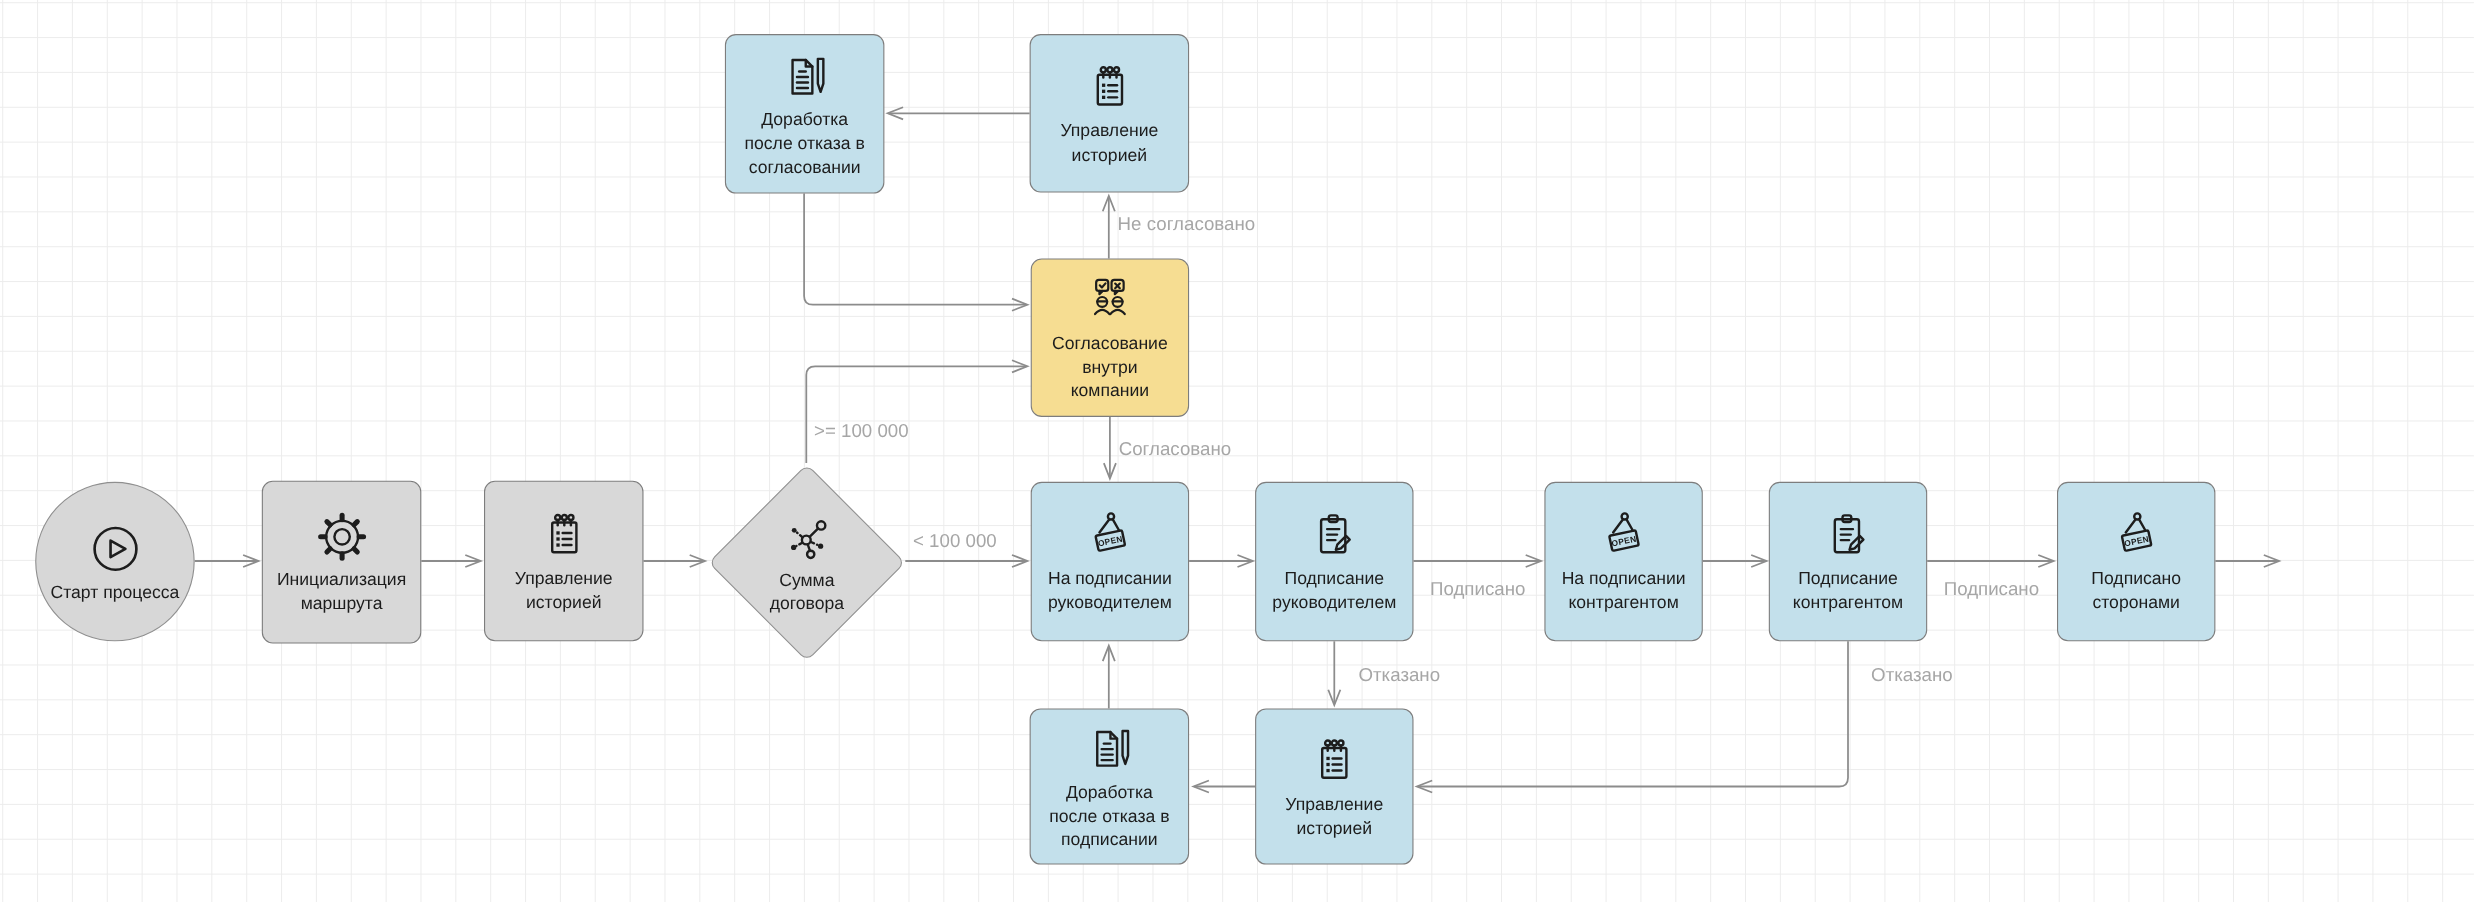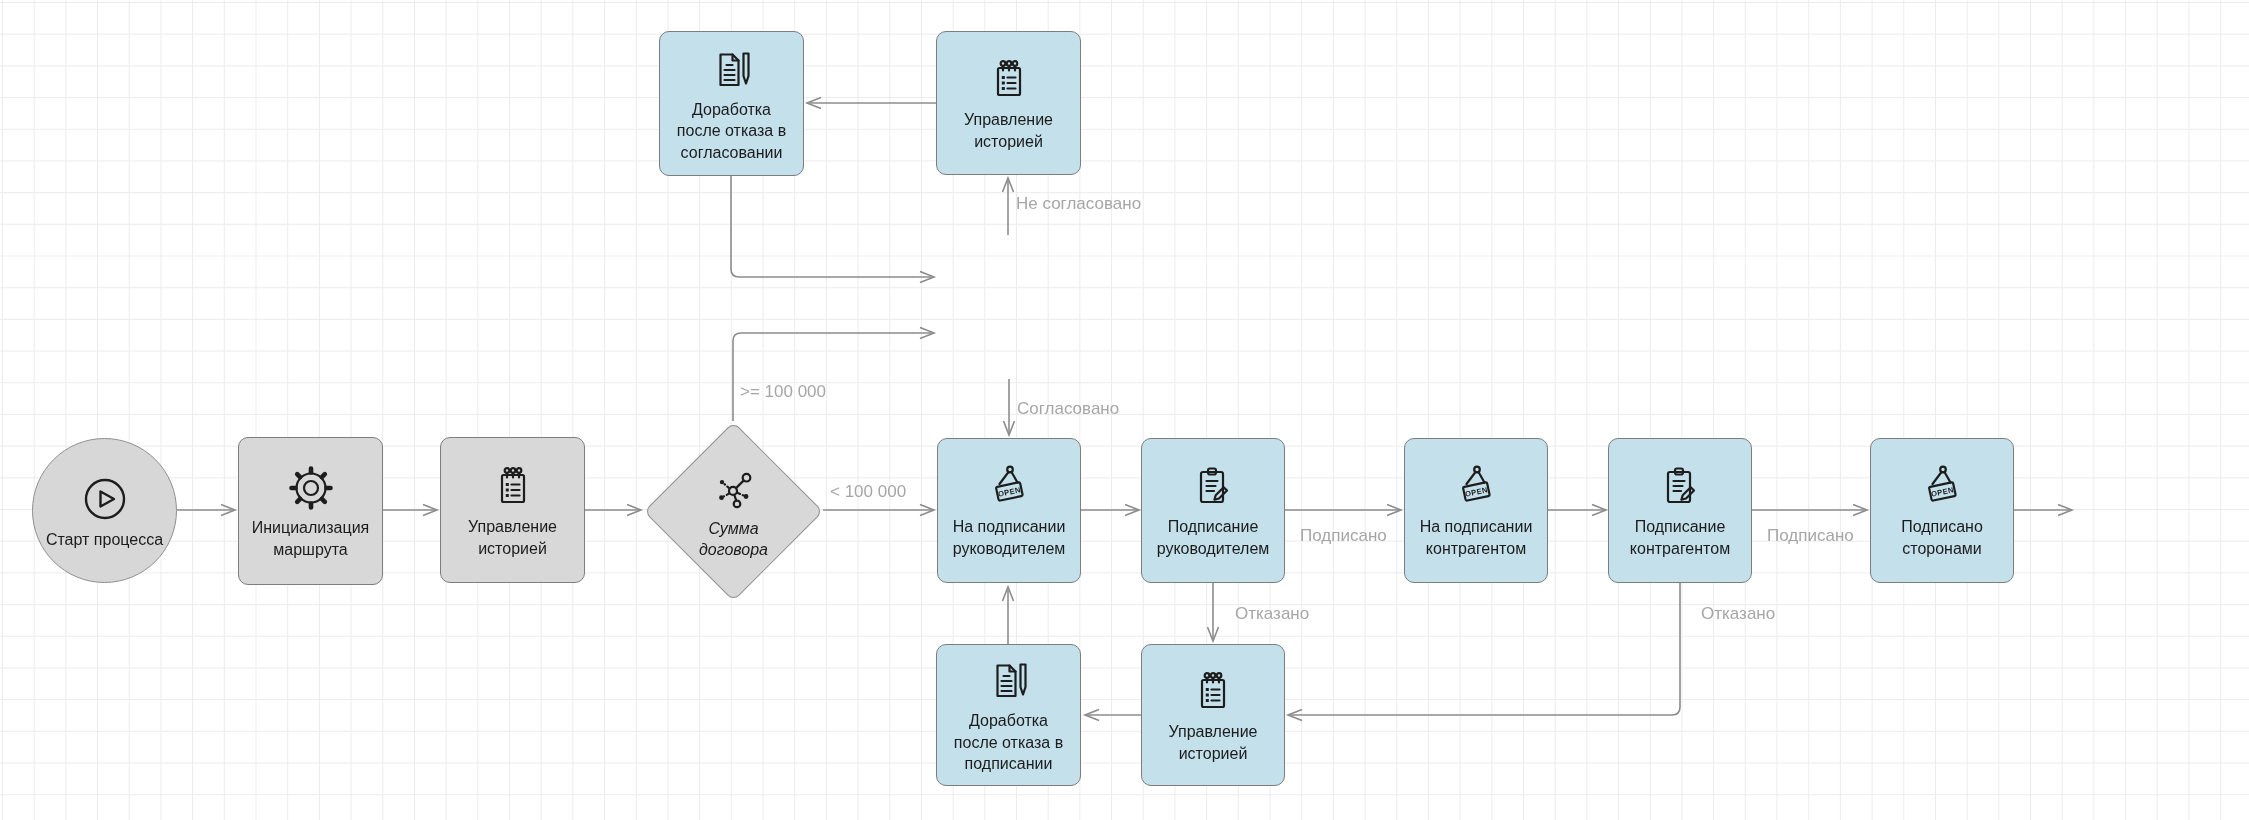--- a/index.html
+++ b/index.html
@@ -20,21 +20,21 @@
   .box{border:1.5px solid #7d7d7d;border-radius:10px;}
   .gray{background:#d8d8d8;}
   .blue{background:#c3e0eb;}
   .yellow{background:#f6dd92;}
   .circle{border-radius:50%;border:1.5px solid #8f8f8f;}
   .circle.gray{background:#d7d7d7;}
   .red{background:#f08b84;}
   .label{width:138px;white-space:pre-line;}
   .ic{width:52px;height:52px;display:block;margin-bottom:3px;}
   .ic-big{width:56px;height:56px;display:block;margin-bottom:2px;}
-  .diamond-wrap{position:absolute;width:127px;height:127px;font-style:italic;}
+  .diamond-wrap{position:absolute;width:127px;height:127px;}
   .diamond-bg{position:absolute;left:0;top:0;right:0;bottom:0;background:#d8d8d8;
     border:1.5px solid #8f8f8f;border-radius:8px;transform:rotate(45deg);}
   .diamond-content{position:absolute;left:50%;top:50%;transform:translate(-50%,-50%);
     display:flex;flex-direction:column;align-items:center;text-align:center;
     color:#1c1c1c;font-size:16px;line-height:1.35;width:160px;}
   .icon-sym{stroke:#1d1d1d;stroke-width:2.2;fill:none;stroke-linecap:round;stroke-linejoin:round;}
 </style>
 </head>
 <body>
 
@@ -239,20 +239,28 @@
   </div>
 
   <div class="node box blue" style="left:936px;top:31px;width:145px;height:144px;">
     <svg class="ic">
         <use href="#i-checklist"></use>
       </svg>
     <span class="label">Управление
 историей</span>
   </div>
 
+  <div class="node box yellow" style="left:937px;top:235px;width:144px;height:144px;">
+    <svg class="ic">
+        <use href="#i-people"></use>
+      </svg>
+    <span class="label">Согласование
+внутри
+компании</span>
+  </div>
 
   <div class="node box blue" style="left:937px;top:438px;width:144px;height:145px;">
     <svg class="ic">
         <use href="#i-opensign"></use>
       </svg>
     <span class="label">На подписании
 руководителем</span>
   </div>
 
   <div class="node box blue" style="left:1141px;top:438px;width:144px;height:145px;">

